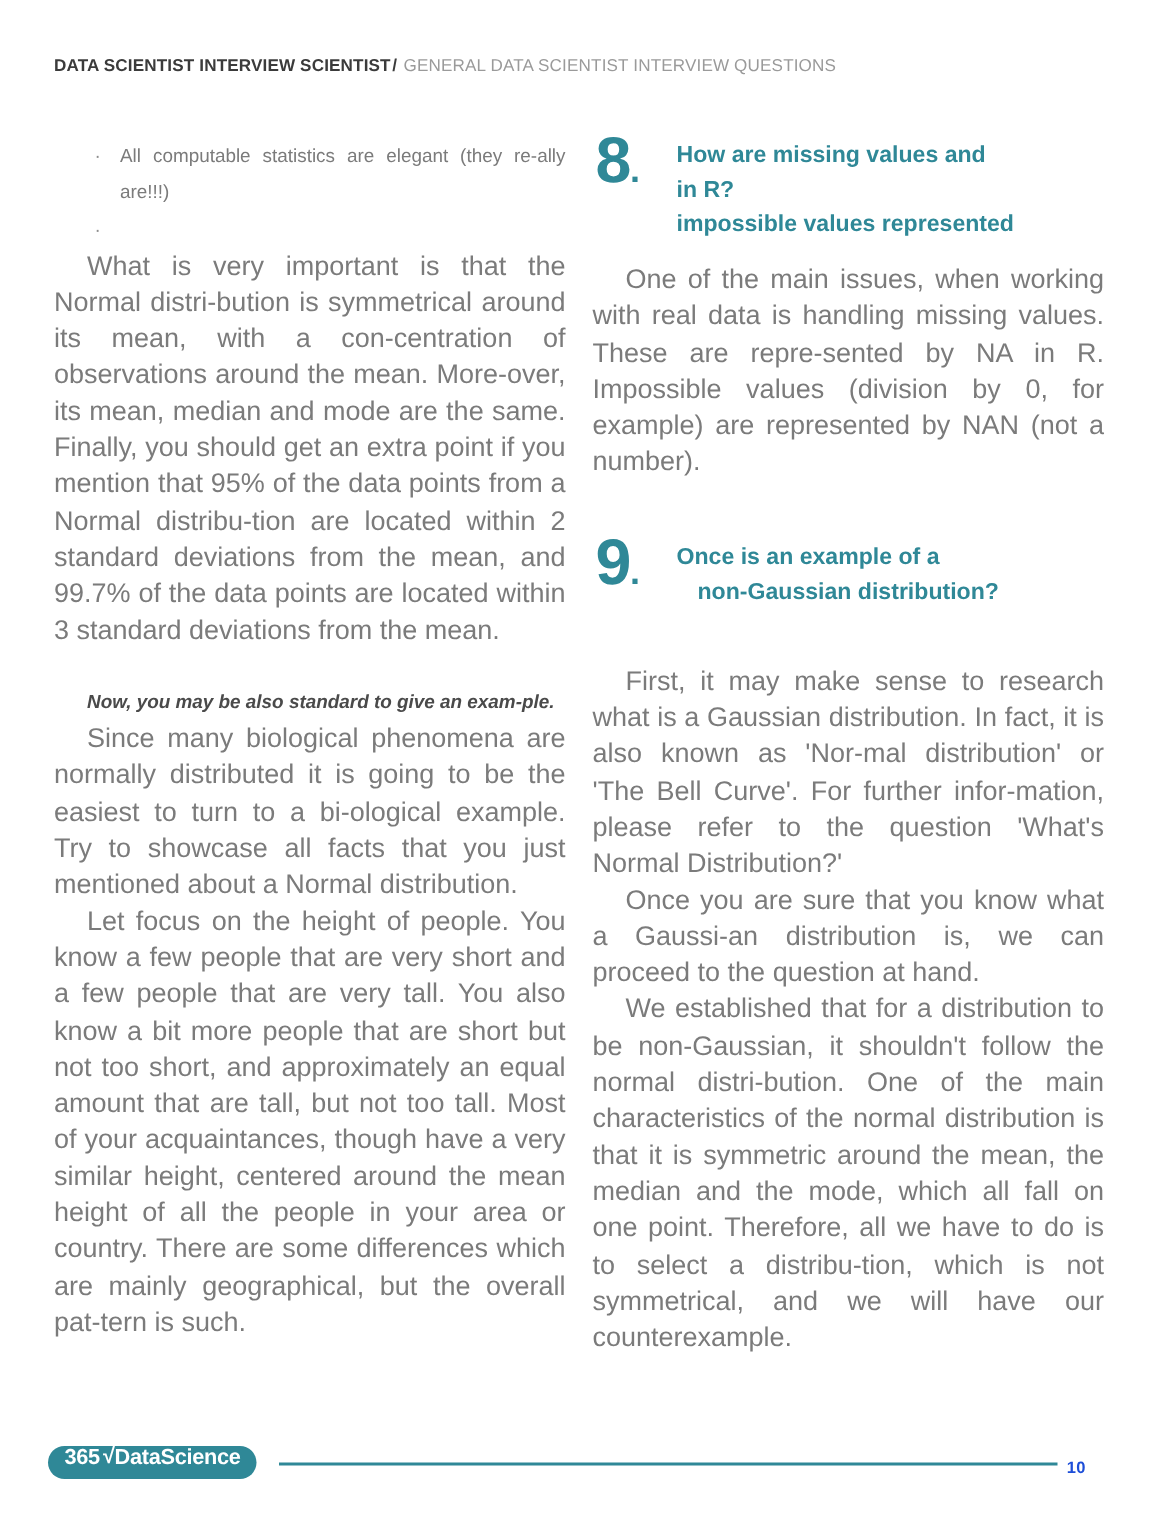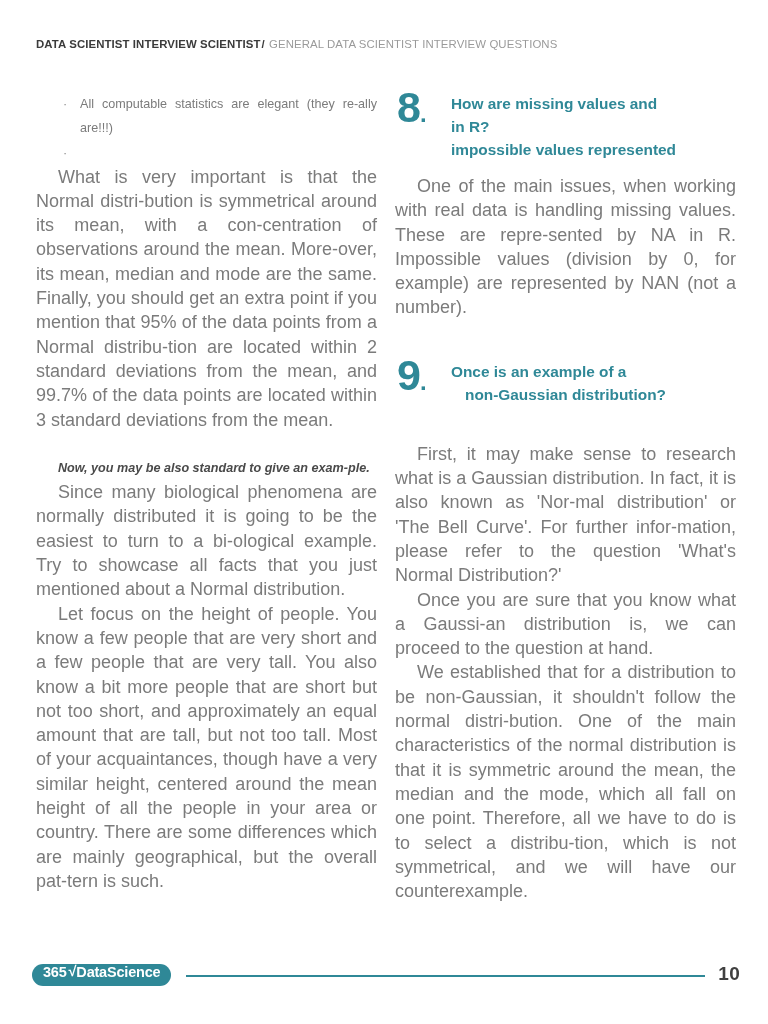--- a/index.html
+++ b/index.html
@@ -173,25 +173,25 @@
   .footer-rule {
     position: absolute;
     left: 186px;
     right: 63px;
     bottom: 47px;
     height: 2px;
     background: #2f8897;
   }
   .page-number {
     position: absolute;
-    right: 28px;
+    right: 44px;
     bottom: 39px;
-    font-size: 19px;
-    font-weight: bold;
-    color: #404040;
+    font-size: 11px;
+    font-weight: bold;
+    color: #1d4ed8;
     letter-spacing: 0.3px;
   }
   .logo-shadow {
     position: absolute;
     left: 36px;
     bottom: 30px;
     font-size: 6px;
     color: #cfd9da;
     letter-spacing: 1px;
     white-space: nowrap;

